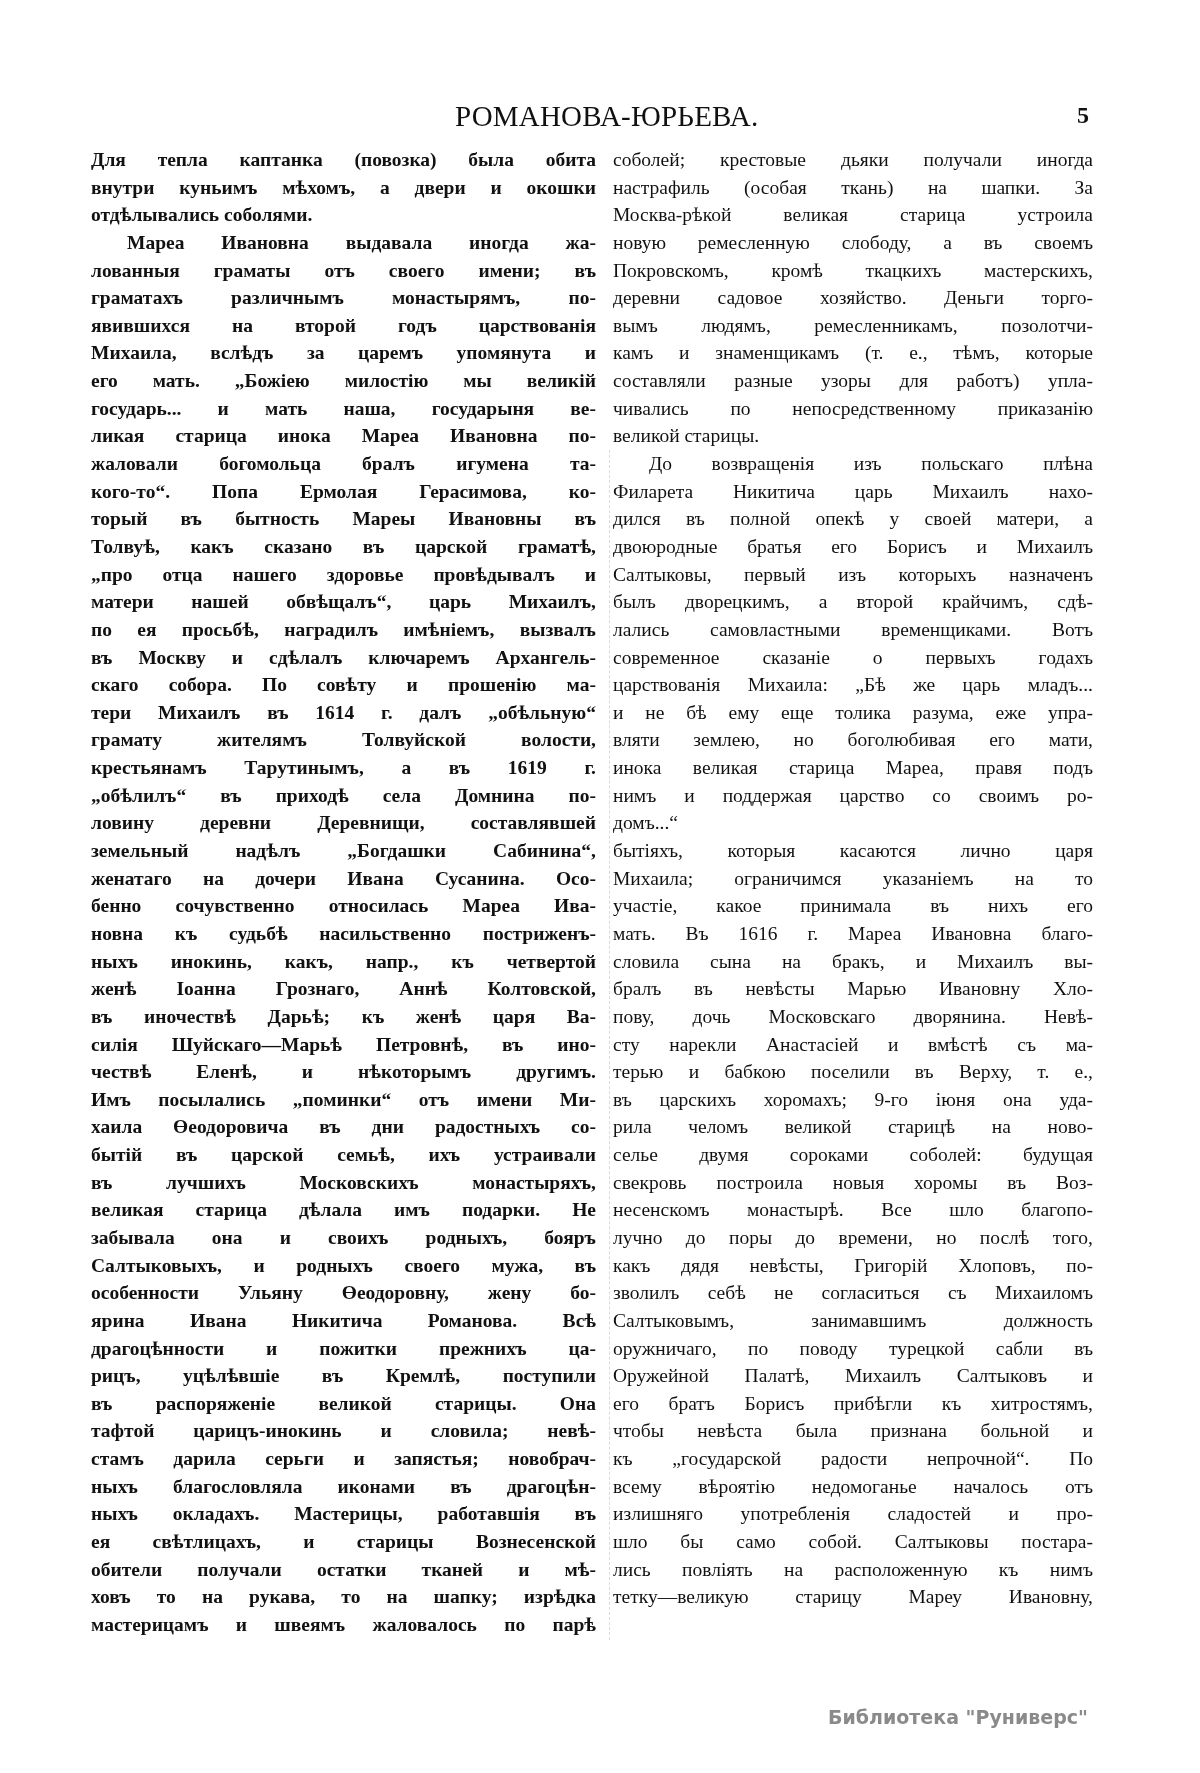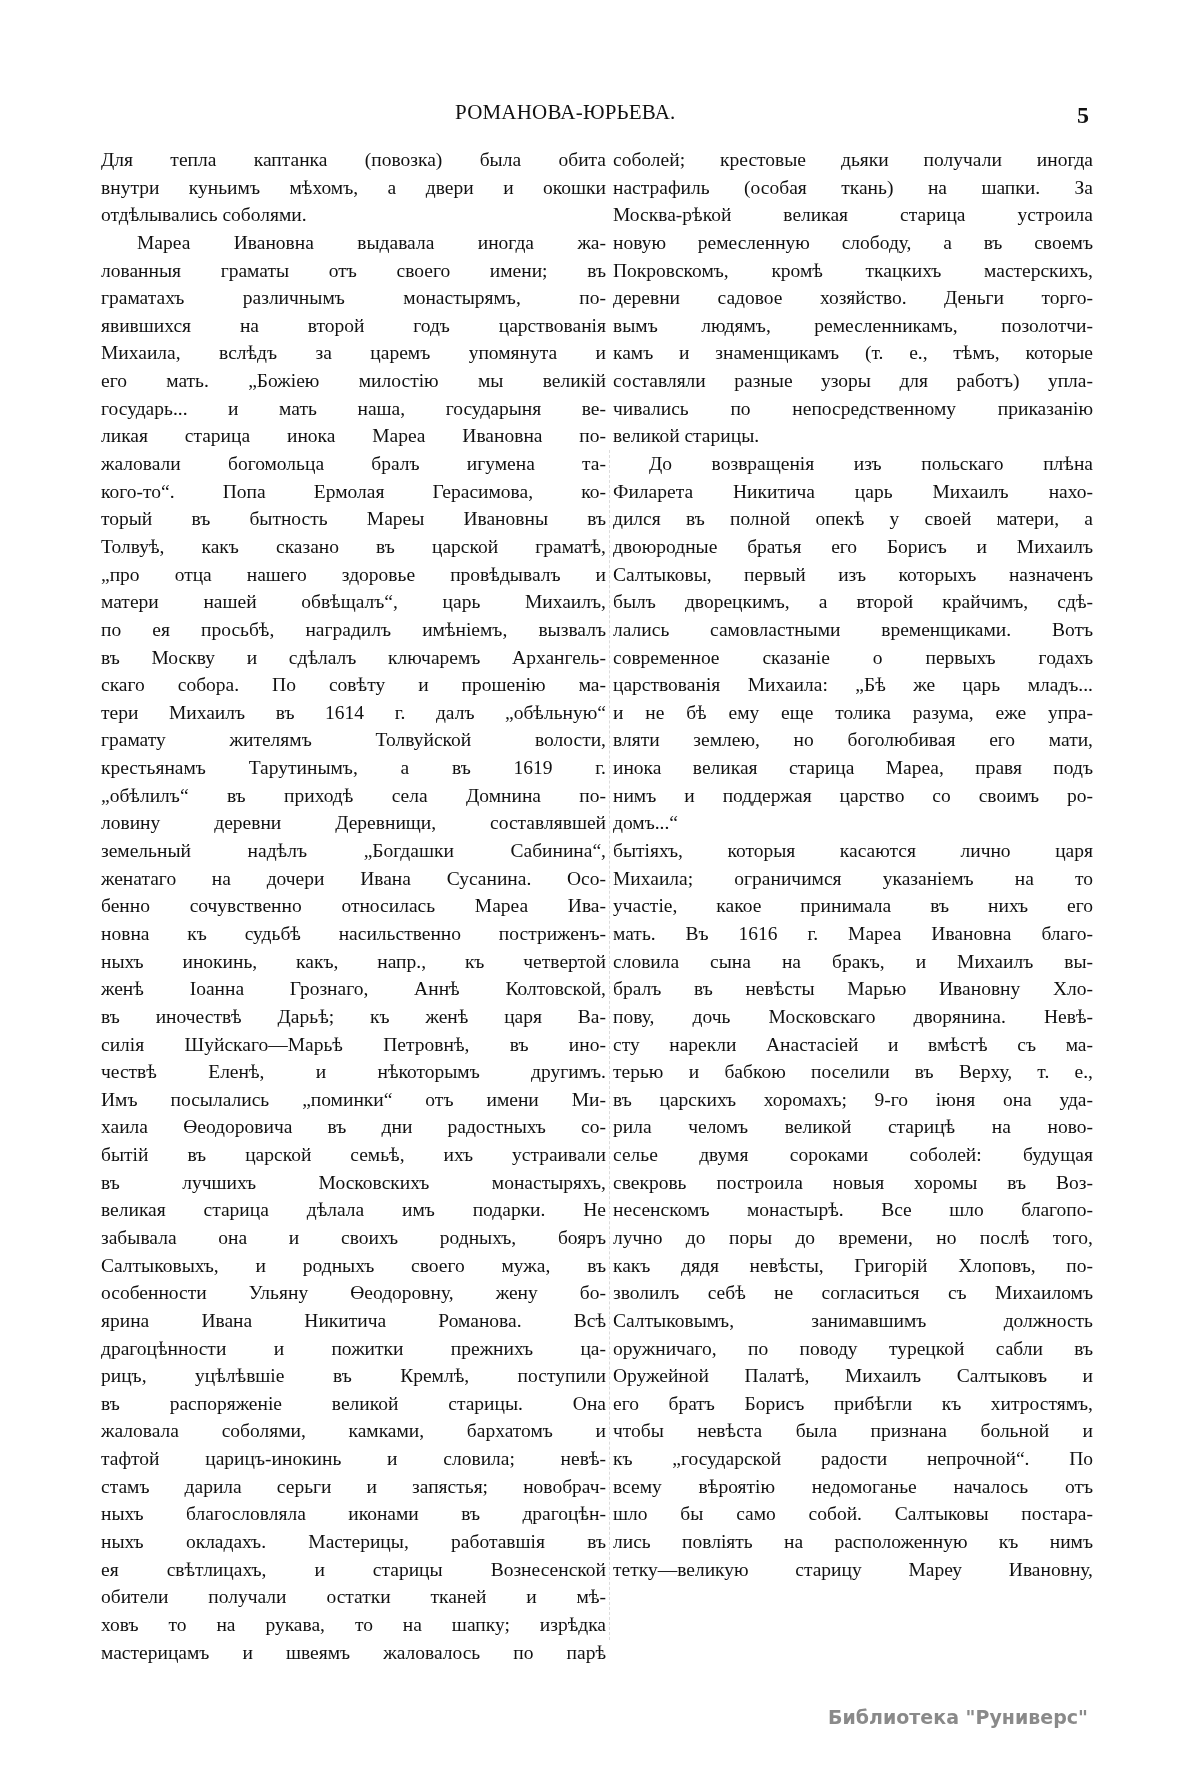--- a/index.html
+++ b/index.html
@@ -1,24 +1,24 @@
 <!DOCTYPE html>
 <html><head>
 <meta charset="utf-8">
 <style>
   html, body { margin:0; padding:0; background:#ffffff; }
   body { width:1200px; height:1773px; position:relative; overflow:hidden;
          font-family:"DejaVu Serif", "Liberation Serif", serif; color:#111; }
   .header { position:absolute; top:100px; left:0; width:1200px; height:36px; }
-  .running-title { position:absolute; left:455px; top:0; font-size:21px; letter-spacing:0.2px;
+  .running-title { position:absolute; left:455px; top:0; font-size:29px; letter-spacing:0.2px;
                    font-family:"Liberation Serif", serif; }
   .page-number { position:absolute; left:1077px; top:2px; font-size:24px; font-weight:bold;
                  font-family:"Liberation Serif", serif; }
   .column { position:absolute; top:146px; }
-  .col-left { left:101px; width:505px; }
+  .col-left { left:91px; width:505px;font-weight:bold; }
   .col-right { left:613px; width:480px; }
   .line { height:27.65px; line-height:27.65px; font-size:19.5px; white-space:nowrap;
           text-align:justify; text-align-last:justify; overflow:hidden;
           font-family:"Liberation Serif", serif; }
   .line.last { text-align-last:left; }
   .line.indent { padding-left:36px; }
   .watermark { position:absolute; left:828px; top:1706px; font-size:19px; font-weight:bold;
                color:#8a8a8a; font-family:"DejaVu Sans", sans-serif; }
   .divider { position:absolute; left:609px; top:450px; width:0; height:1190px;
              border-left:1px dashed #999; opacity:0.35; }
@@ -71,21 +71,20 @@
     <div class="line">бытій въ царской семьѣ, ихъ устраивали</div>
     <div class="line">въ лучшихъ Московскихъ монастыряхъ,</div>
     <div class="line">великая старица дѣлала имъ подарки. Не</div>
     <div class="line">забывала она и своихъ родныхъ, бояръ</div>
     <div class="line">Салтыковыхъ, и родныхъ своего мужа, въ</div>
     <div class="line">особенности Ульяну Өеодоровну, жену бо-</div>
     <div class="line">ярина Ивана Никитича Романова. Всѣ</div>
     <div class="line">драгоцѣнности и пожитки прежнихъ ца-</div>
     <div class="line">рицъ, уцѣлѣвшіе въ Кремлѣ, поступили</div>
     <div class="line">въ распоряженіе великой старицы. Она</div>
-    <div class="line">жаловала соболями, камками, бархатомъ и</div>
     <div class="line">тафтой царицъ-инокинь и словила; невѣ-</div>
     <div class="line">стамъ дарила серьги и запястья; новобрач-</div>
     <div class="line">ныхъ благословляла иконами въ драгоцѣн-</div>
     <div class="line">ныхъ окладахъ. Мастерицы, работавшія въ</div>
     <div class="line">ея свѣтлицахъ, и старицы Вознесенской</div>
     <div class="line">обители получали остатки тканей и мѣ-</div>
     <div class="line">ховъ то на рукава, то на шапку; изрѣдка</div>
     <div class="line">мастерицамъ и швеямъ жаловалось по парѣ</div>
   </div>
 <div class="divider"></div>
@@ -132,18 +131,19 @@
     <div class="line">лучно до поры до времени, но послѣ того,</div>
     <div class="line">какъ дядя невѣсты, Григорій Хлоповъ, по-</div>
     <div class="line">зволилъ себѣ не согласиться съ Михаиломъ</div>
     <div class="line">Салтыковымъ, занимавшимъ должность</div>
     <div class="line">оружничаго, по поводу турецкой сабли въ</div>
     <div class="line">Оружейной Палатѣ, Михаилъ Салтыковъ и</div>
     <div class="line">его братъ Борисъ прибѣгли къ хитростямъ,</div>
     <div class="line">чтобы невѣста была признана больной и</div>
     <div class="line">къ „государской радости непрочной“. По</div>
     <div class="line">всему вѣроятію недомоганье началось отъ</div>
+    <div class="line">излишняго употребленія сладостей и про-</div>
     <div class="line">шло бы само собой. Салтыковы постара-</div>
     <div class="line">лись повліять на расположенную къ нимъ</div>
     <div class="line">тетку—великую старицу Мареу Ивановну,</div>
   </div>
 
 <div class="watermark">Библиотека "Руниверс"</div>
 
 </body></html>

